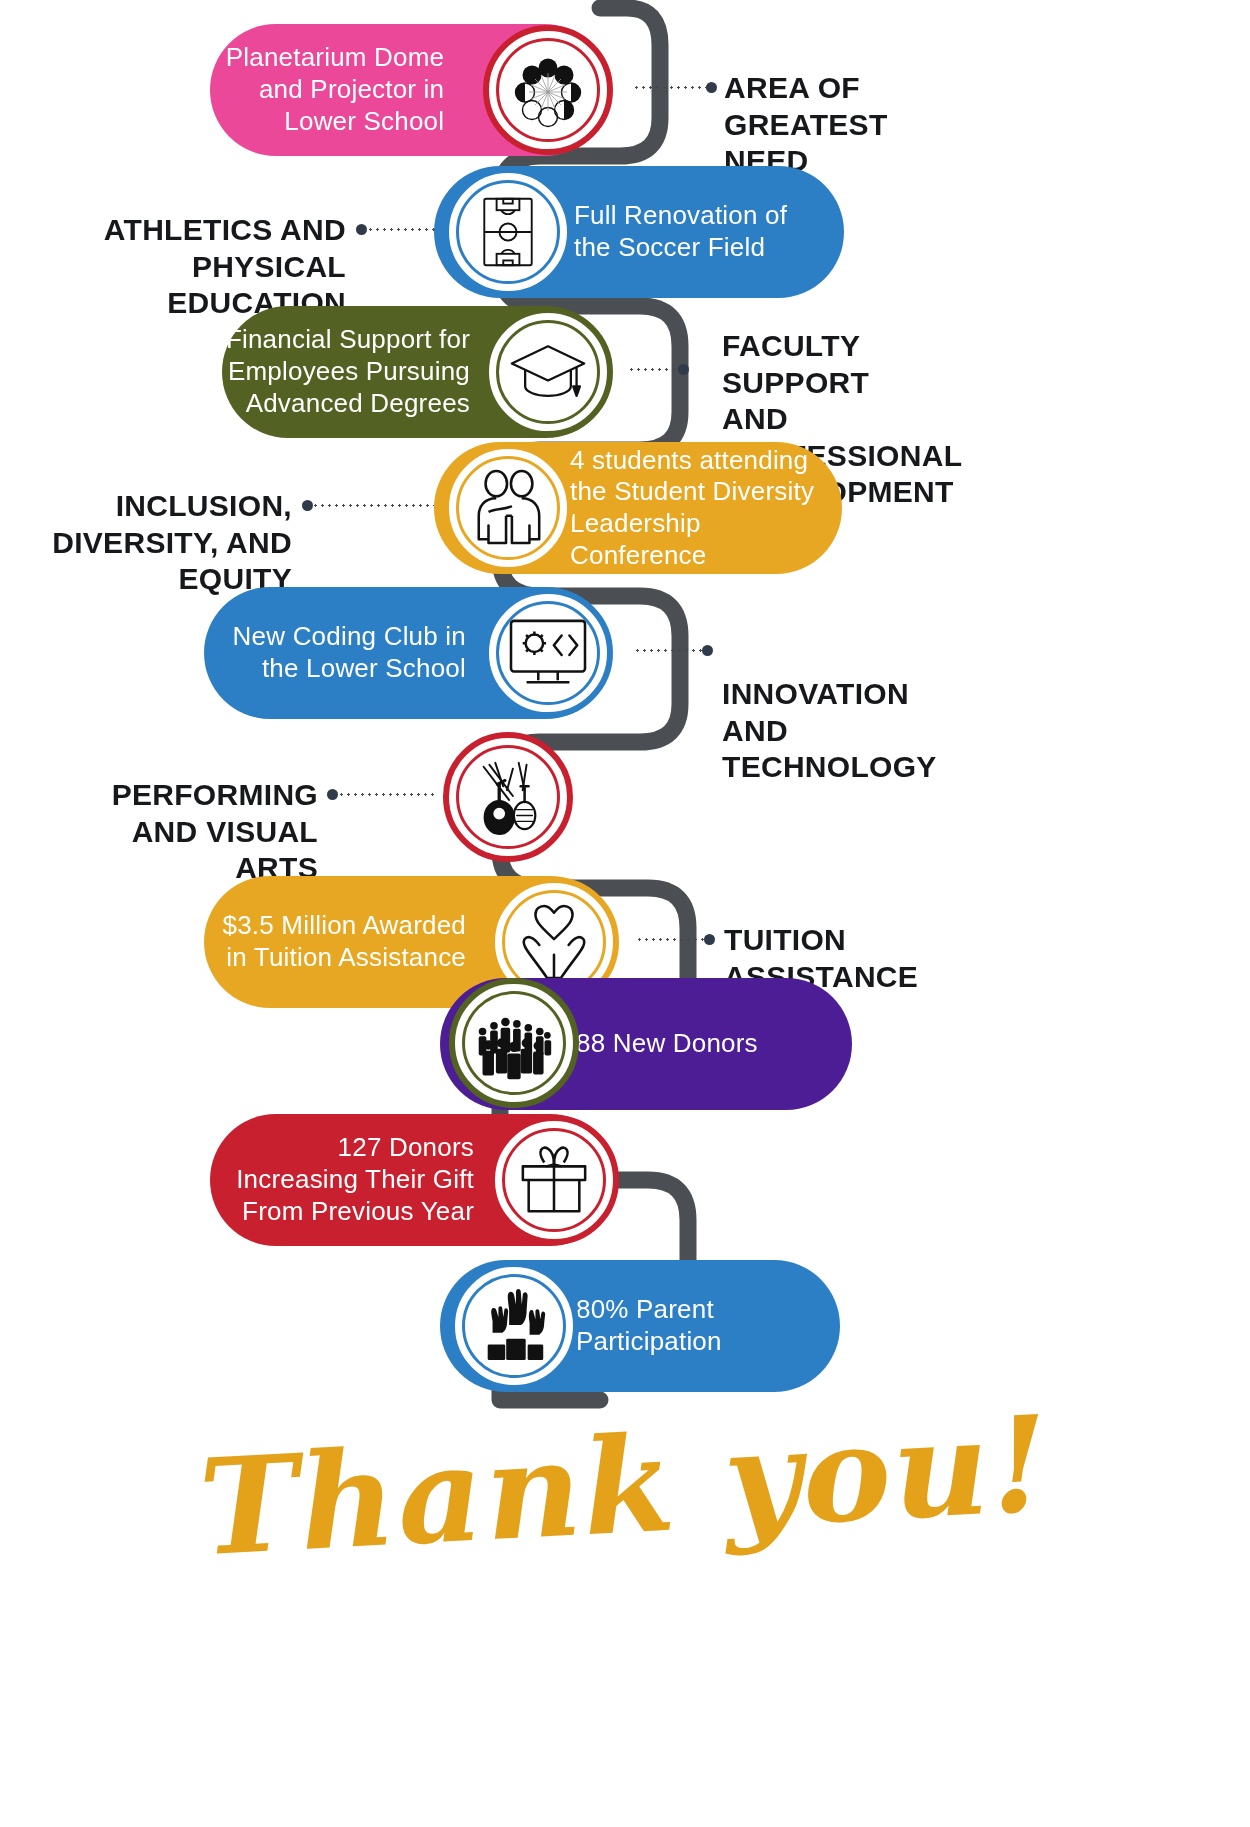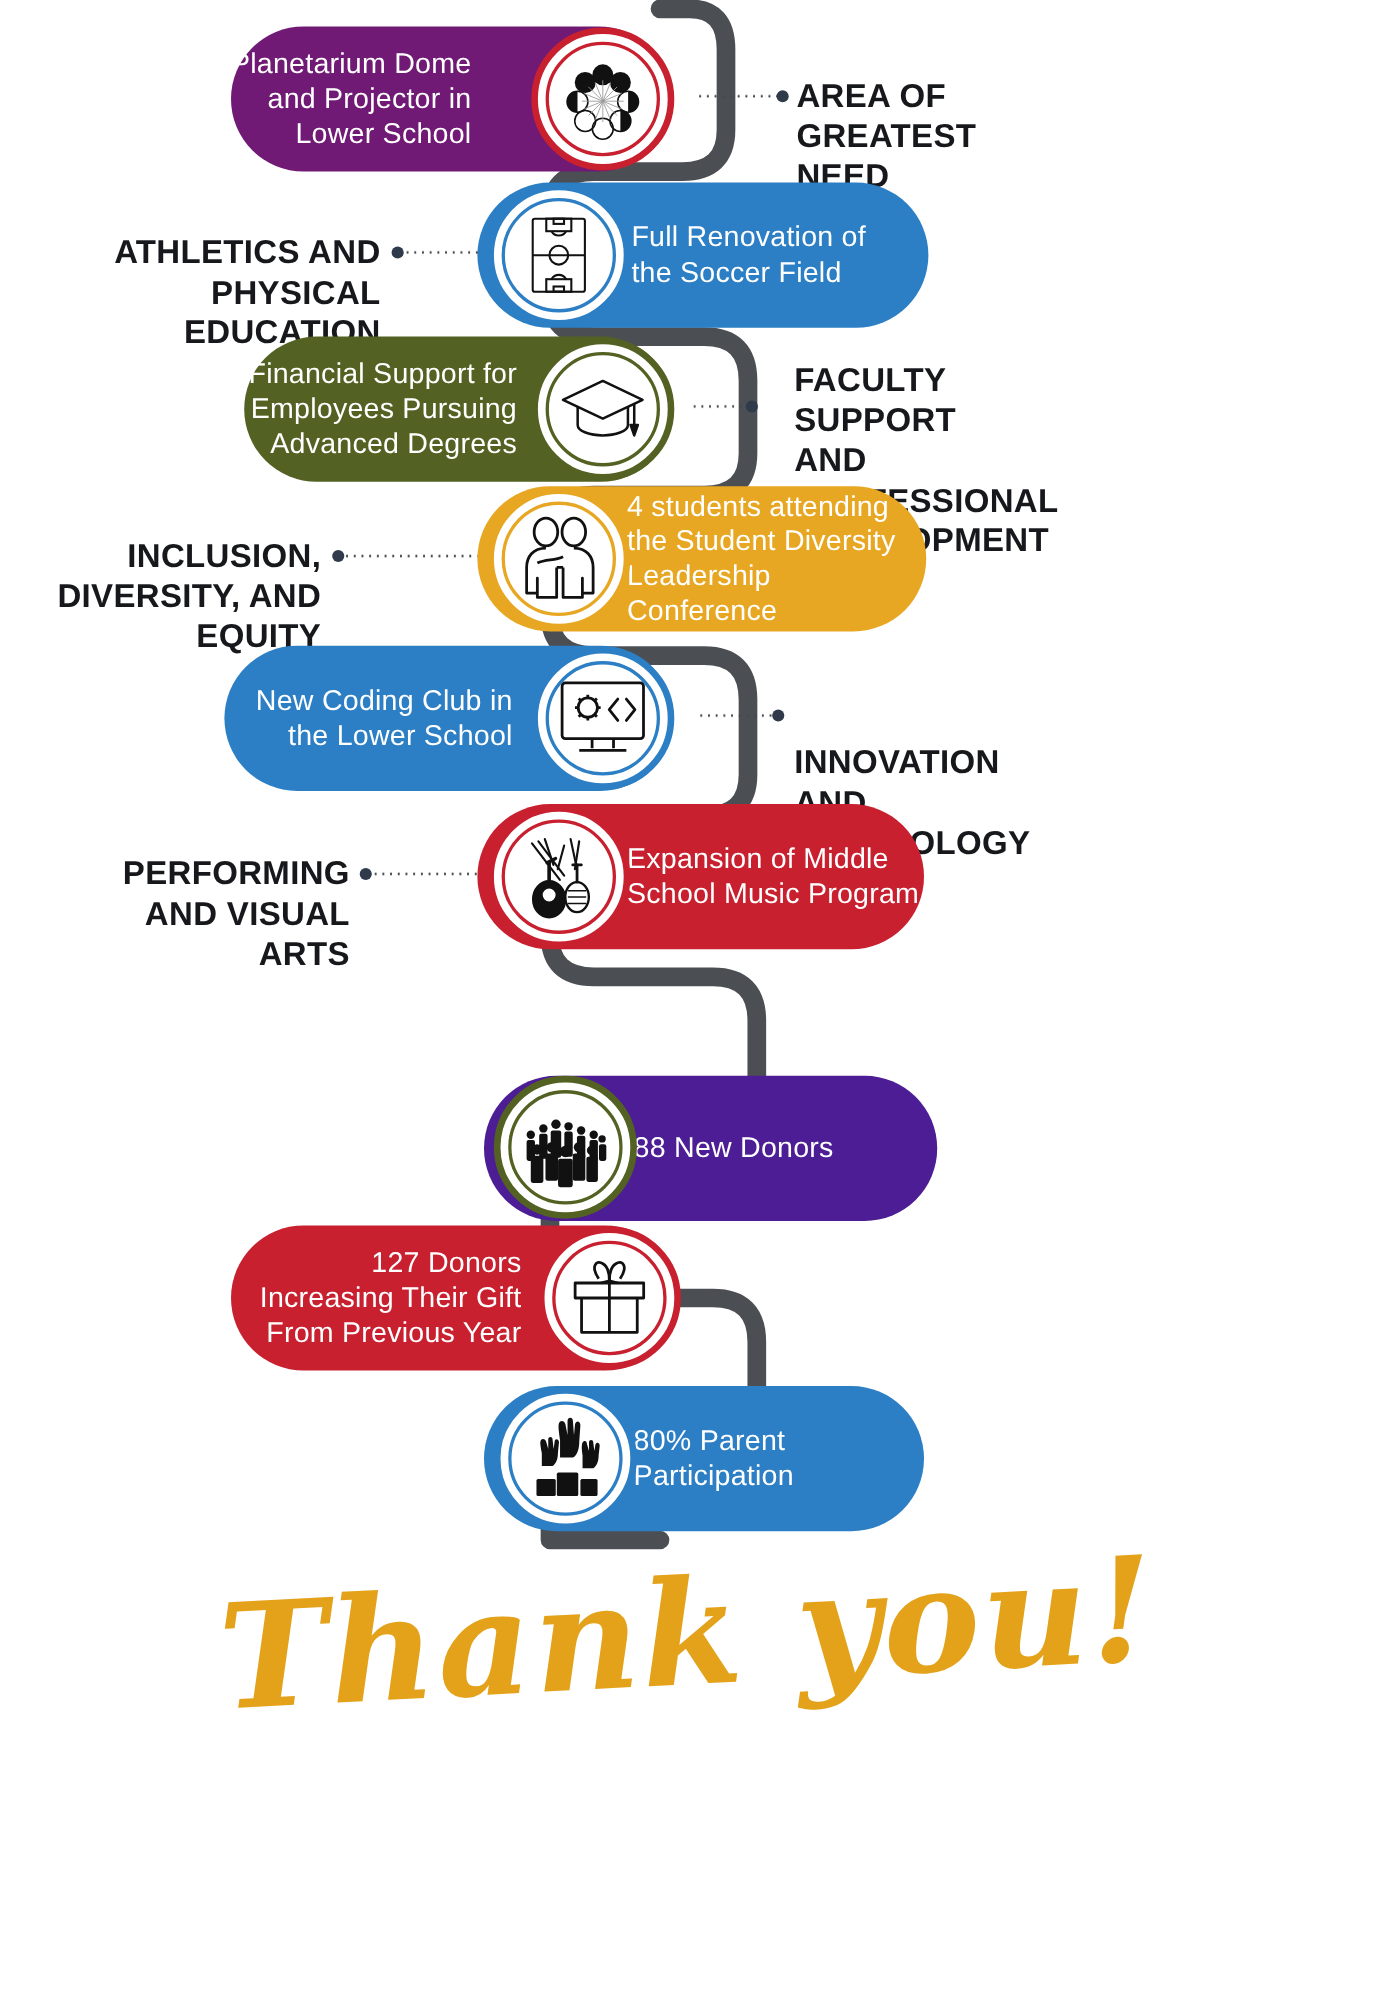--- a/index.html
+++ b/index.html
@@ -131,21 +131,21 @@
       L 688 1288
       Q 688 1326 648 1326
       L 540 1326
       Q 500 1326 500 1366
       L 500 1400
       L 600 1400
     " stroke="#4b4f54" stroke-width="17" stroke-linecap="round" stroke-linejoin="round"></path>
   </svg>
 
   <div class="row" style="left:0;top:24px;width:1250px;">
-    <div class="pill left-text" style="left:210px;width:400px;background:#701a75;justify-content:flex-start;padding-right:150px;">
+    <div class="pill left-text" style="left:210px;width:400px;background:#ec4899;justify-content:center;padding-right:150px;">
       <span class="pill-text align-right">Planetarium Dome
 and Projector in
 Lower School</span>
     </div>
     <div class="badge" style="left:483px;color:#c8202f;border:6px solid #c8202f;">
       <span class="badge-ring"></span>
       <svg width="78" height="78" viewBox="0 0 78 78">
         <g fill="#111" stroke="#111">
           <circle cx="39" cy="17" r="9.5" fill="#111" stroke="none"></circle>
           <circle cx="55" cy="24" r="9.5" fill="#111" stroke="none"></circle>
@@ -281,24 +281,20 @@
         </g>
       </svg>
     </div>
     <div class="conn" style="left:634px;top:62px;width:70px;"></div>
     <div class="conn-dot" style="left:702px;top:58px;"></div>
     <div class="cat right" style="left:722px;top:46px;width:260px;margin-top:43px;">INNOVATION
 AND TECHNOLOGY</div>
   </div>
 
   <div class="row" style="left:0;top:731px;width:1250px;">
-    <div class="pill" style="left:434px;width:406px;background:#c8202f;justify-content:flex-start;padding-left:136px;">
-      <span class="pill-text align-left">Expansion of Middle
-School Music Program</span>
-    </div>
     <div class="badge" style="left:443px;color:#c8202f;border:6px solid #c8202f;">
       <span class="badge-ring"></span>
       <svg width="78" height="80" viewBox="0 0 78 82">
         <g stroke="#111" stroke-width="2" fill="none" stroke-linecap="round">
           <path d="M14 10 L40 44"></path>
             <path d="M20 8 L44 40"></path>
           <path d="M50 6 L56 34"></path>
             <path d="M58 8 L54 34"></path>
           <path d="M26 6 L34 30"></path>
           <path d="M44 12 L38 34"></path>
@@ -312,20 +308,42 @@
           <path d="M48 54 L64 54 M48 60 L64 60 M48 66 L64 66" stroke-width="1.4"></path>
         </g>
       </svg>
     </div>
     <div class="conn" style="left:338px;top:62px;width:96px;"></div>
     <div class="conn-dot" style="left:327px;top:58px;"></div>
     <div class="cat leftside" style="left:80px;top:46px;width:238px;">PERFORMING
 AND VISUAL ARTS</div>
   </div>
 
+  <div class="row" style="left:0;top:876px;width:1250px;">
+    <div class="pill" style="left:204px;width:412px;background:#e8a722;justify-content:flex-end;padding-right:150px;">
+      <span class="pill-text align-right">$3.5 Million Awarded
+in Tuition Assistance</span>
+    </div>
+    <div class="badge" style="left:489px;color:#e8a722;border:6px solid #e8a722;">
+      <span class="badge-ring"></span>
+      <svg width="80" height="80" viewBox="0 0 82 82">
+        <g fill="none" stroke="#111" stroke-width="2.6" stroke-linejoin="round" stroke-linecap="round">
+          <path d="M41 38 C28 26 22 20 22 13 C22 7 26 4 31 4 C35 4 38 7 41 11
+                   C44 7 47 4 51 4 C56 4 60 7 60 13 C60 20 54 26 41 38 Z"></path>
+          <path d="M26 44 C20 36 14 34 11 38 C8 42 12 48 18 56 C24 64 30 72 34 78 L41 78"></path>
+          <path d="M56 44 C62 36 68 34 71 38 C74 42 70 48 64 56 C58 64 52 72 48 78 L41 78"></path>
+          <path d="M41 54 L41 78"></path>
+        </g>
+      </svg>
+    </div>
+    <div class="conn" style="left:636px;top:62px;width:70px;"></div>
+    <div class="conn-dot" style="left:704px;top:58px;"></div>
+    <div class="cat right" style="left:724px;top:46px;width:220px;">TUITION
+ASSISTANCE</div>
+  </div>
 
   <div class="row" style="left:0;top:978px;width:1250px;height:132px;">
     <div class="pill" style="left:440px;top:0;width:412px;background:#4c1d95;justify-content:flex-start;padding-left:136px;">
       <span class="pill-text align-left">88 New Donors</span>
     </div>
     <div class="badge" style="left:449px;top:0;color:#536222;border:6px solid #536222;">
       <span class="badge-ring"></span>
       <svg width="82" height="74" viewBox="0 0 86 76">
         <g fill="#111">
           <g>

